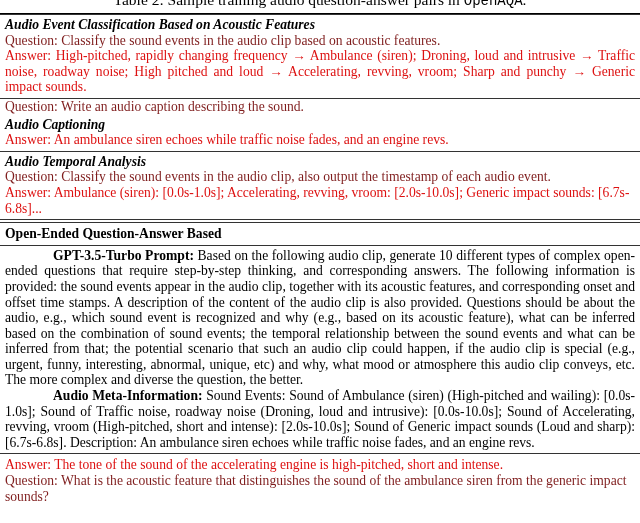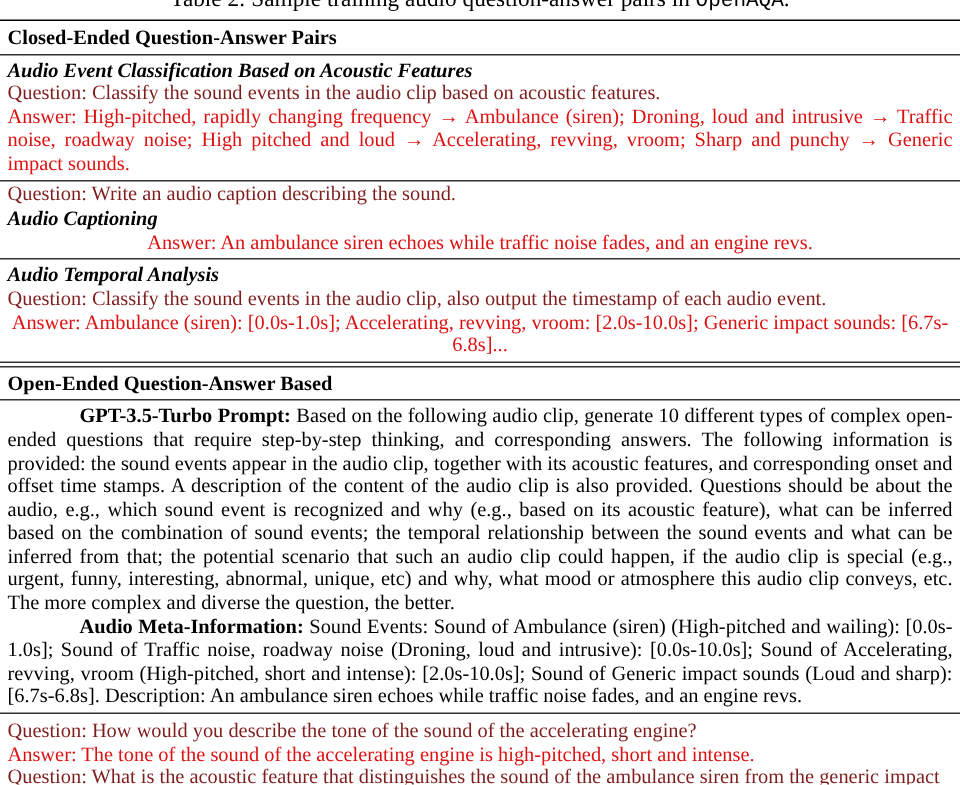--- a/index.html
+++ b/index.html
@@ -9,35 +9,34 @@
              font-size: 15.5px; line-height: 18px; white-space: nowrap; }
   .caption .sc { font-family: "Liberation Mono", monospace; font-size: 14px; }
   .table { position: absolute; top: 13px; left: 0; width: 640px; }
   .rule-thick { border-top: 1.6px solid #000; }
   .rule-thin { border-top: 1px solid #333; }
   .rule-double { border-top: 1px solid #333; height: 2px; border-bottom: 1px solid #333; }
   .row { padding: 0 5px; font-size: 13.6px; line-height: 15.6px; }
   .sec-head { font-weight: bold; padding-top: 3px; padding-bottom: 3px; }
   .sub-head { font-weight: bold; font-style: italic; padding-top: 2px; }
   .q { color: #7f1d1d; }
-  .a { color: #dd1111; text-align: center; }
+  .a { color: #dd1111; }
   .a.just, .prompt { text-align: justify; }
   .prompt { padding-top: 2px; padding-bottom: 3px; }
   .prompt b { font-weight: bold; margin-left: 48px; }
   .qa-block { padding-top: 3px; padding-bottom: 2px; }
   .block-pad { padding-bottom: 3px; }
 </style>
 </head>
 <body>
 
 <div class="caption"><span>Table 2: Sample training audio question-answer pairs in </span><span class="sc">OpenAQA</span><span>.</span></div>
 
 <div class="table">
   <div class="rule-thick"></div>
-  <div class="row sec-head">Closed-Ended Question-Answer Pairs</div>
   <div class="rule-thin"></div>
 
   <div class="block-pad">
     <div class="row sub-head">Audio Event Classification Based on Acoustic Features</div>
     <div class="row q">Question: Classify the sound events in the audio clip based on acoustic features.</div>
     <div class="row a just">Answer: High-pitched, rapidly changing frequency → Ambulance (siren); Droning, loud and intrusive → Traffic noise, roadway noise; High pitched and loud → Accelerating, revving, vroom; Sharp and punchy → Generic impact sounds.</div>
   </div>
   <div class="rule-thin"></div>
 
   <div class="block-pad">
@@ -57,19 +56,18 @@
   <div class="row sec-head">Open-Ended Question-Answer Based</div>
   <div class="rule-thin"></div>
 
   <div class="row prompt">
     <b>GPT-3.5-Turbo Prompt:</b><span> Based on the following audio clip, generate 10 different types of complex open-ended questions that require step-by-step thinking, and corresponding answers. The following information is provided: the sound events appear in the audio clip, together with its acoustic features, and corresponding onset and offset time stamps. A description of the content of the audio clip is also provided. Questions should be about the audio, e.g., which sound event is recognized and why (e.g., based on its acoustic feature), what can be inferred based on the combination of sound events; the temporal relationship between the sound events and what can be inferred from that; the potential scenario that such an audio clip could happen, if the audio clip is special (e.g., urgent, funny, interesting, abnormal, unique, etc) and why, what mood or atmosphere this audio clip conveys, etc. The more complex and diverse the question, the better.</span><br>
     <b>Audio Meta-Information:</b><span> Sound Events: Sound of Ambulance (siren) (High-pitched and wailing): [0.0s-1.0s]; Sound of Traffic noise, roadway noise (Droning, loud and intrusive): [0.0s-10.0s]; Sound of Accelerating, revving, vroom (High-pitched, short and intense): [2.0s-10.0s]; Sound of Generic impact sounds (Loud and sharp): [6.7s-6.8s]. Description: An ambulance siren echoes while traffic noise fades, and an engine revs.</span>
   </div>
   <div class="rule-thin"></div>
 
   <div class="qa-block">
-    <div class="row q">Question: How would you describe the tone of the sound of the accelerating engine?</div>
     <div class="row a just">Answer: The tone of the sound of the accelerating engine is high-pitched, short and intense.</div>
     <div class="row q">Question: What is the acoustic feature that distinguishes the sound of the ambulance siren from the generic impact sounds?</div>
 
   </div>
 
 </div>
 
 </body></html>

